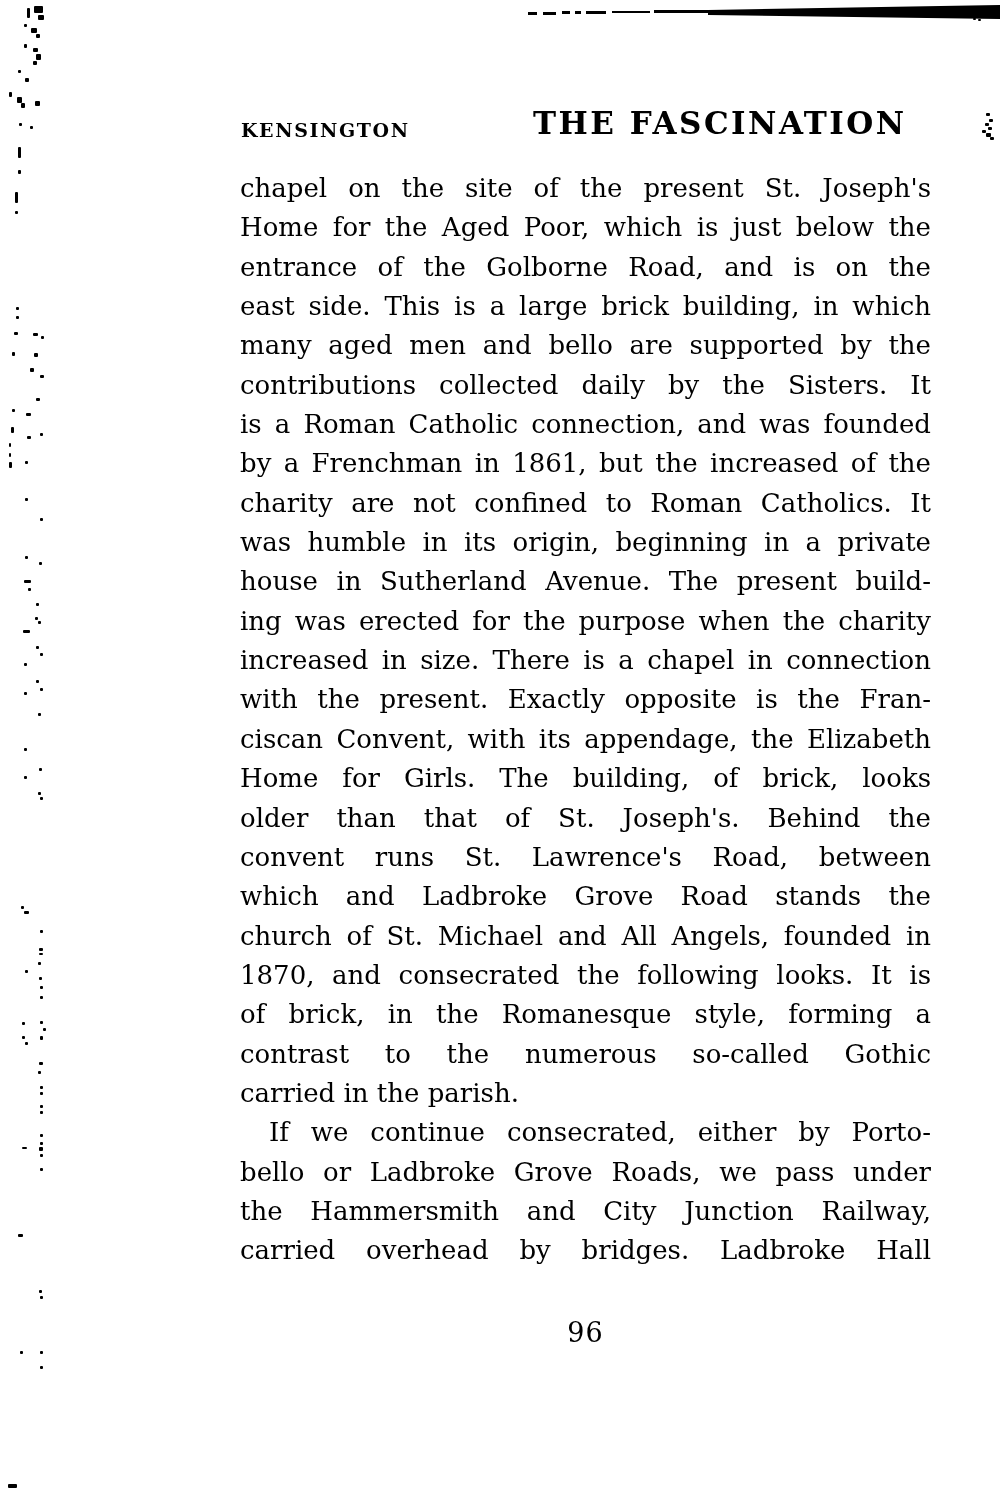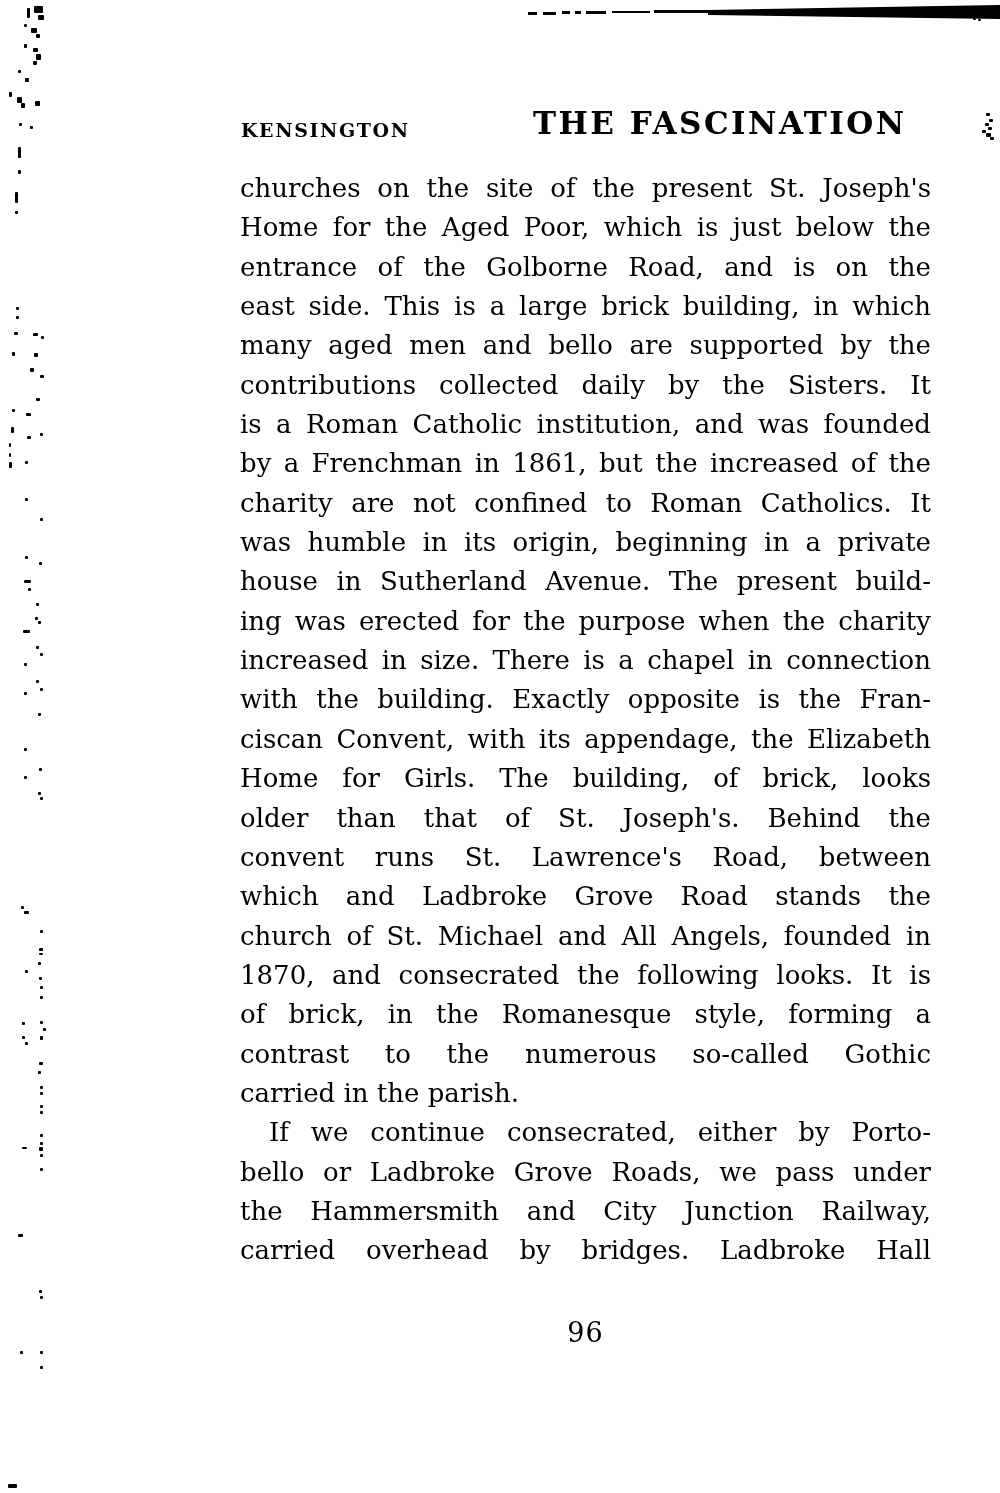--- a/index.html
+++ b/index.html
@@ -63,34 +63,34 @@
       <rect x="84" y="6" width="38" height="2"></rect>
       <rect x="126" y="5" width="60" height="3"></rect>
       <polygon points="180,5 472,0 472,14 180,10"></polygon>
     </g>
   </svg>
 
   <div class="head-left">KENSINGTON</div>
   <div class="head-title">THE FASCINATION</div>
 
   <div class="body-text" id="body-text">
-      <div class="line">churches on the site of the present St. Joseph's</div>
+      <div class="line">chapel on the site of the present St. Joseph's</div>
       <div class="line">Home for the Aged Poor, which is just below the</div>
       <div class="line">entrance of the Golborne Road, and is on the</div>
       <div class="line">east side. This is a large brick building, in which</div>
       <div class="line">many aged men and bello are supported by the</div>
       <div class="line">contributions collected daily by the Sisters. It</div>
-      <div class="line">is a Roman Catholic institution, and was founded</div>
+      <div class="line">is a Roman Catholic connection, and was founded</div>
       <div class="line">by a Frenchman in 1861, but the increased of the</div>
       <div class="line">charity are not confined to Roman Catholics. It</div>
       <div class="line">was humble in its origin, beginning in a private</div>
       <div class="line">house in Sutherland Avenue. The present build-</div>
       <div class="line">ing was erected for the purpose when the charity</div>
       <div class="line">increased in size. There is a chapel in connection</div>
-      <div class="line">with the building. Exactly opposite is the Fran-</div>
+      <div class="line">with the present. Exactly opposite is the Fran-</div>
       <div class="line">ciscan Convent, with its appendage, the Elizabeth</div>
       <div class="line">Home for Girls. The building, of brick, looks</div>
       <div class="line">older than that of St. Joseph's. Behind the</div>
       <div class="line">convent runs St. Lawrence's Road, between</div>
       <div class="line">which and Ladbroke Grove Road stands the</div>
       <div class="line">church of St. Michael and All Angels, founded in</div>
       <div class="line">1870, and consecrated the following looks. It is</div>
       <div class="line">of brick, in the Romanesque style, forming a</div>
       <div class="line">contrast to the numerous so-called Gothic</div>
       <div class="line noj">carried in the parish.</div>

